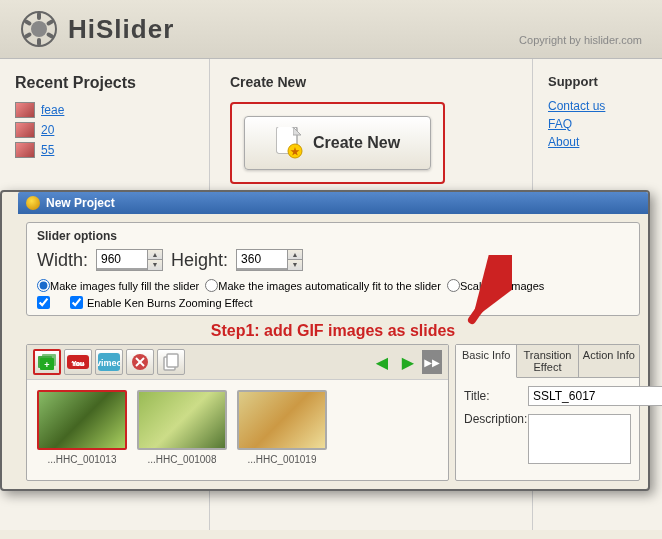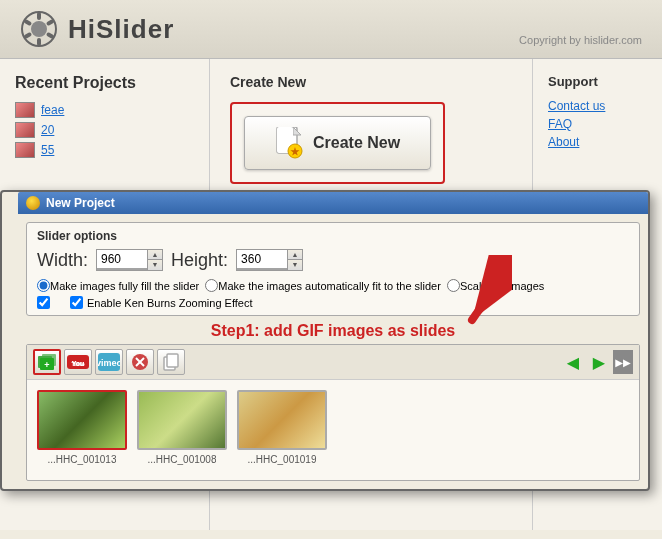--- a/index.html
+++ b/index.html
@@ -619,20 +619,37 @@
               </div>
               <div class="slide-thumb">
                 <div class="thumb-img">
                   <div style="width:100%;height:100%;background:linear-gradient(135deg,#ddcc88,#cc9944,#eedd99);"></div>
                 </div>
                 <span class="thumb-label">...HHC_001019</span>
               </div>
             </div>
           </div>
 
+          <div class="info-panel">
+            <div class="info-tabs">
+              <div class="info-tab active">Basic Info</div>
+              <div class="info-tab">Transition Effect</div>
+              <div class="info-tab">Action Info</div>
+            </div>
+            <div class="info-content">
+              <div class="info-field">
+                <span class="info-field-label">Title:</span>
+                <input class="info-field-input" type="text" value="SSLT_6017" style="">
+              </div>
+              <div class="info-field" style="align-items:flex-start;">
+                <span class="info-field-label">Description:</span>
+                <textarea class="info-desc-area" style=""></textarea>
+              </div>
+            </div>
+          </div>
         </div>
       </div>
     </div>
 
     <div style="position:absolute;top:255px;right:150px;pointer-events:none;z-index:20;">
       <svg width="80" height="80" viewBox="0 0 80 80">
         <defs>
           <marker id="arrowhead" markerWidth="10" markerHeight="7" refX="10" refY="3.5" orient="auto">
             <polygon points="0 0, 10 3.5, 0 7" fill="#cc2222"></polygon>
           </marker>

